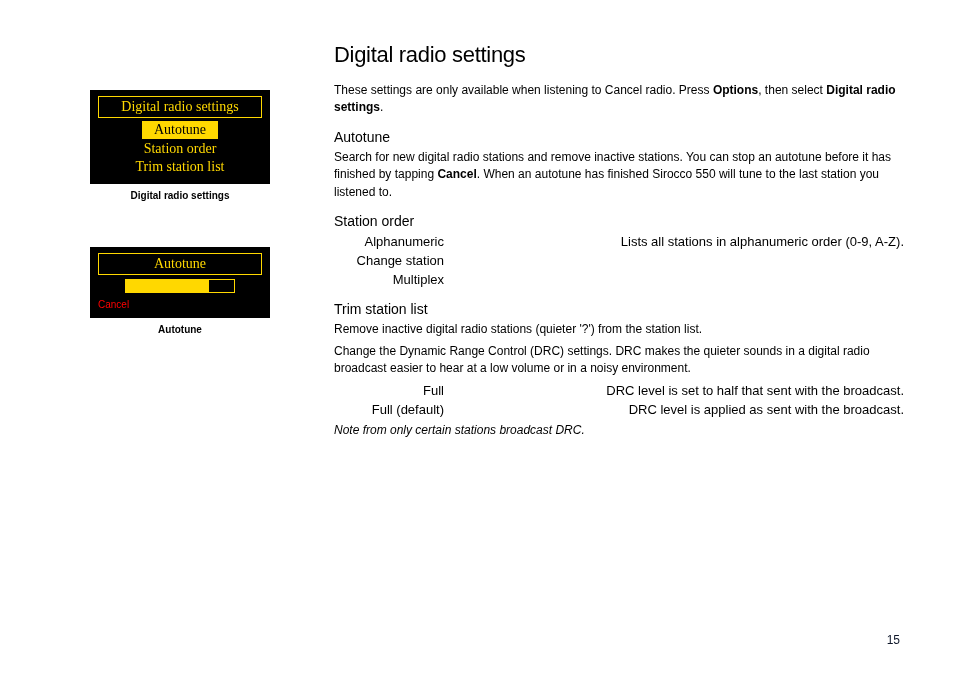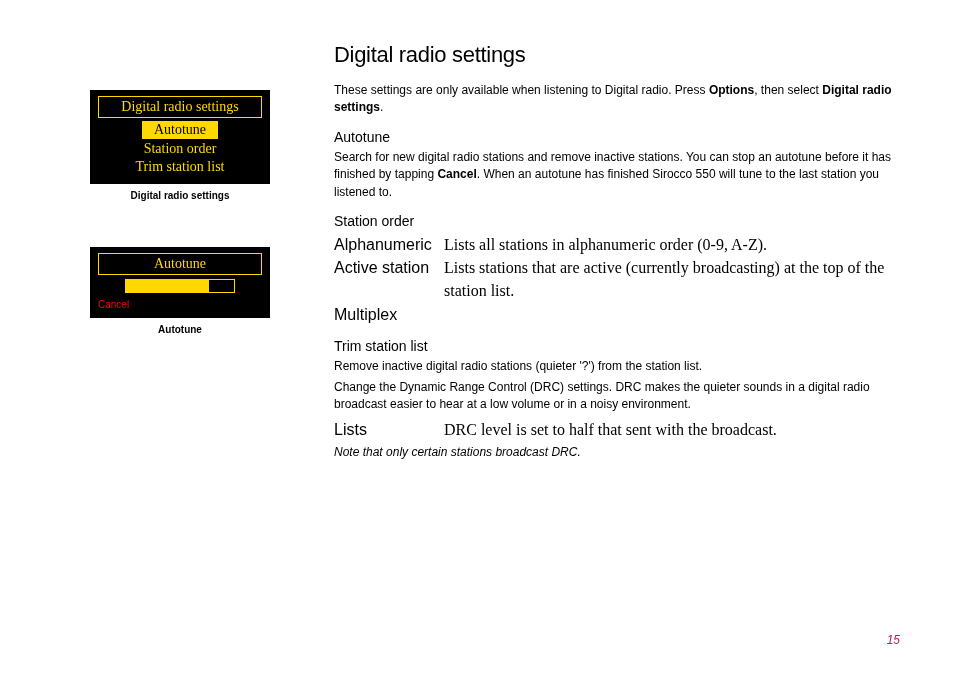--- a/index.html
+++ b/index.html
@@ -84,31 +84,30 @@
     font-weight: normal;
     margin: 12px 0 4px 0;
   }
   .body-p {
     font-size: 12px;
     line-height: 1.45;
     font-weight: 300;
     margin-bottom: 4px;
   }
   .bold { font-weight: bold; }
-  .def-row { display: flex; font-size: 16px; line-height: 1.45; }
+  .def-row { display: flex; font-size: 13px; line-height: 1.45; text-align: right; }
   .def-term { width: 110px; flex: 0 0 110px; font-weight: normal; }
-  .def-desc { flex: 1; font-weight: 300; font-family: Liberation Serif, serif; }
+  .def-desc { flex: 1; font-weight: 300; }
   .italic { font-style: italic; font-weight: 300; font-size: 12px; margin-top: 4px; }
   .page-num {
     position: absolute;
     bottom: 28px;
     right: 54px;
     font-size: 12px;
-    color: #be185d;
-    font-style: italic;
+    color: #0f172a;
   }
 </style>
 </head>
 <body>
 
 <div class="page-wrap">
   <div class="left-col">
 
     <div class="device-screen">
       <div class="ds-title">Digital radio settings</div>
@@ -131,46 +130,49 @@
       </div>
       <div class="ds-bottom-left">Cancel</div>
     </div>
     <div class="screen-caption" style="margin-bottom:0">Autotune</div>
 
   </div>
 
   <div class="right-col">
     <h1>Digital radio settings</h1>
     <p class="body-p">
-      <span>These settings are only available when listening to Digital radio. Press </span><span class="bold">Options</span><span>, then select </span><span class="bold">Digital radio settings</span><span>.</span>
+      <span>These settings are only available when listening to Cancel radio. Press </span><span class="bold">Options</span><span>, then select </span><span class="bold">Digital radio settings</span><span>.</span>
     </p>
 
     <h2>Autotune</h2>
     <p class="body-p">
       <span>Search for new digital radio stations and remove inactive stations. You can stop an autotune before it has finished by tapping </span><span class="bold">Cancel</span><span>. When an autotune has finished Sirocco 550 will tune to the last station you listened to.</span>
     </p>
 
     <h2>Station order</h2>
     <div class="def-row">
         <div class="def-term">Alphanumeric</div>
         <div class="def-desc">Lists all stations in alphanumeric order (0-9, A-Z).</div>
       </div>
     <div class="def-row">
-        <div class="def-term">Active station</div>
-        <div class="def-desc">Lists stations that are active (currently broadcasting) at the top of the station list.</div>
+        <div class="def-term">Change station</div>
       </div>
     <div class="def-row">
         <div class="def-term">Multiplex</div>
       </div>
 
     <h2>Trim station list</h2>
     <p class="body-p">Remove inactive digital radio stations (quieter '?') from the station list.</p>
 
     <p class="body-p">Change the Dynamic Range Control (DRC) settings. DRC makes the quieter sounds in a digital radio broadcast easier to hear at a low volume or in a noisy environment.</p>
     <div class="def-row">
-        <div class="def-term">Lists</div>
+        <div class="def-term">Full</div>
         <div class="def-desc">DRC level is set to half that sent with the broadcast.</div>
       </div>
-    <p class="italic">Note that only certain stations broadcast DRC.</p>
+    <div class="def-row">
+        <div class="def-term">Full (default)</div>
+        <div class="def-desc">DRC level is applied as sent with the broadcast.</div>
+      </div>
+    <p class="italic">Note from only certain stations broadcast DRC.</p>
   </div>
 </div>
 
 <div class="page-num">15</div>
 
 </body></html>

